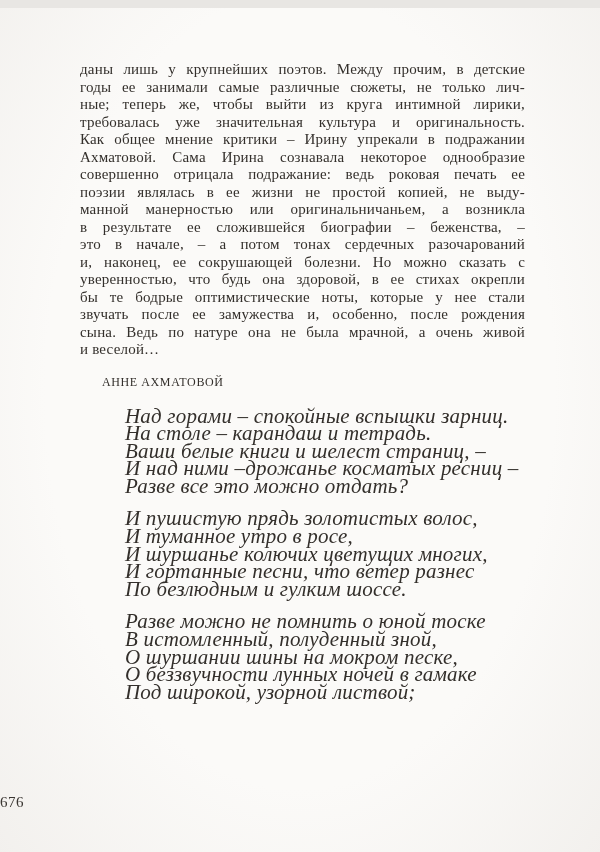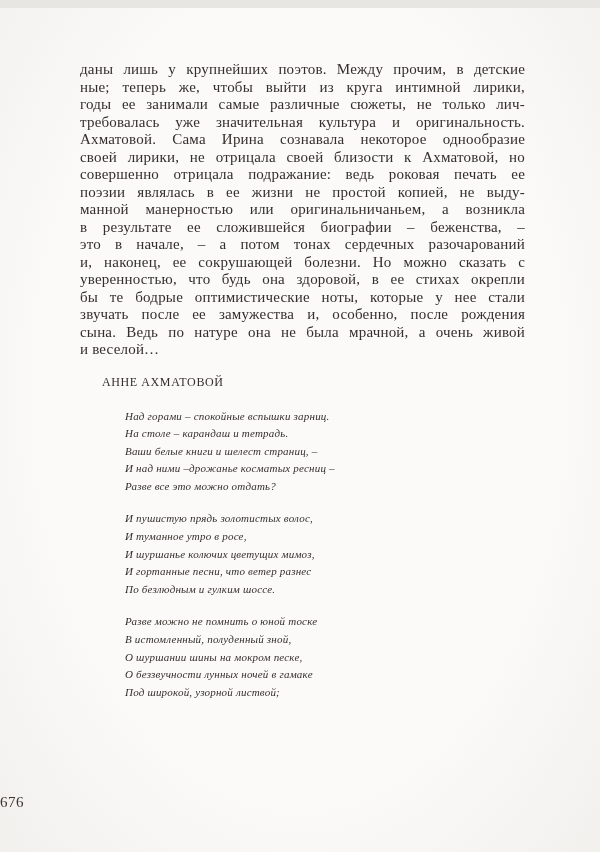--- a/index.html
+++ b/index.html
@@ -45,21 +45,21 @@
   .poem-title {
     margin: 14px 0 0 22px;
     font-size: 12px;
     font-weight: normal;
     letter-spacing: 0.6px;
     line-height: 18px;
   }
   .poem {
     margin: 17px 0 0 45px;
     font-style: italic;
-    font-size: 11px;
+    font-size: 21px;
     line-height: 17.6px;
     letter-spacing: 0.2px;
   }
   .stanza {
     margin: 0 0 15px 0;
   }
   .poem-line {
     display: block;
   }
   .page-number {
@@ -74,25 +74,25 @@
   }
 </style>
 </head>
 <body>
 
 <div class="page">
   <div class="content">
 
     <p class="para">
       <span class="jline">даны лишь у крупнейших поэтов. Между прочим, в детские</span>
+      <span class="jline">годы ее занимали самые различные сюжеты, не только лич-</span>
       <span class="jline">ные; теперь же, чтобы выйти из круга интимной лирики,</span>
-      <span class="jline">годы ее занимали самые различные сюжеты, не только лич-</span>
       <span class="jline">требовалась уже значительная культура и оригинальность.</span>
+      <span class="jline">Как общее мнение критики – Ирину упрекали в подражании</span>
       <span class="jline">Ахматовой. Сама Ирина сознавала некоторое однообразие</span>
-      <span class="jline">своей лирики, не отрицала своей близости к Ахматовой, но</span>
       <span class="jline">совершенно отрицала подражание: ведь роковая печать ее</span>
       <span class="jline">поэзии являлась в ее жизни не простой копией, не выду-</span>
       <span class="jline">манной манерностью или оригинальничаньем, а возникла</span>
       <span class="jline">в результате ее сложившейся биографии – беженства, –</span>
       <span class="jline">это в начале, – а потом тонах сердечных разочарований</span>
       <span class="jline">и, наконец, ее сокрушающей болезни. Но можно сказать с</span>
       <span class="jline">уверенностью, что будь она здоровой, в ее стихах окрепли</span>
       <span class="jline">бы те бодрые оптимистические ноты, которые у нее стали</span>
       <span class="jline">звучать после ее замужества и, особенно, после рождения</span>
       <span class="jline">сына. Ведь по натуре она не была мрачной, а очень живой</span>
@@ -106,21 +106,21 @@
       <div class="stanza">
         <span class="poem-line">Над горами – спокойные вспышки зарниц.</span>
         <span class="poem-line">На столе – карандаш и тетрадь.</span>
         <span class="poem-line">Ваши белые книги и шелест страниц, –</span>
         <span class="poem-line">И над ними –дрожанье косматых ресниц –</span>
         <span class="poem-line">Разве все это можно отдать?</span>
       </div>
       <div class="stanza">
         <span class="poem-line">И пушистую прядь золотистых волос,</span>
         <span class="poem-line">И туманное утро в росе,</span>
-        <span class="poem-line">И шуршанье колючих цветущих мимоз,</span>
+        <span class="poem-line">И шуршанье колючих цветущих многих,</span>
         <span class="poem-line">И гортанные песни, что ветер разнес</span>
         <span class="poem-line">По безлюдным и гулким шоссе.</span>
       </div>
       <div class="stanza">
         <span class="poem-line">Разве можно не помнить о юной тоске</span>
         <span class="poem-line">В истомленный, полуденный зной,</span>
         <span class="poem-line">О шуршании шины на мокром песке,</span>
         <span class="poem-line">О беззвучности лунных ночей в гамаке</span>
         <span class="poem-line">Под широкой, узорной листвой;</span>
       </div>

